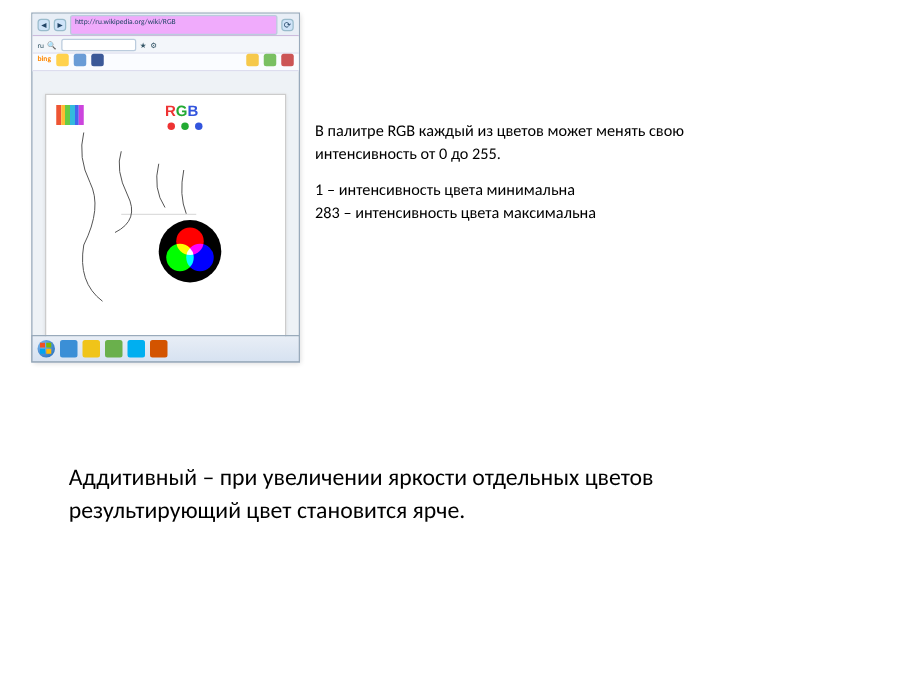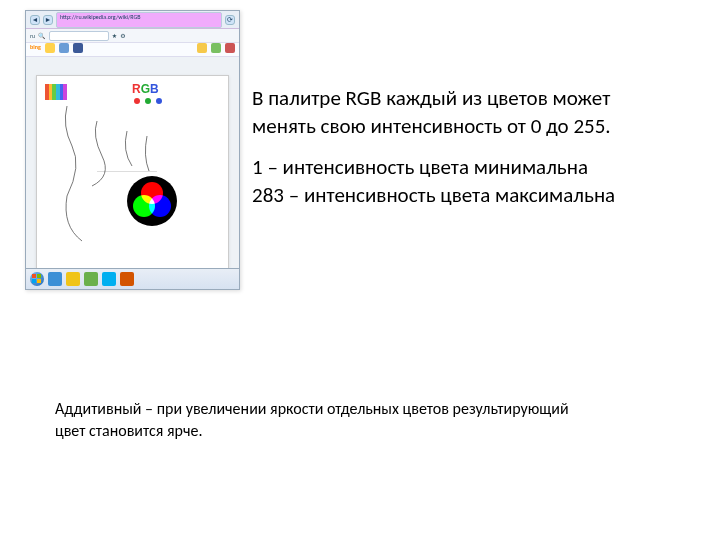--- a/index.html
+++ b/index.html
@@ -186,34 +186,33 @@
   .taskbar .start {
     background: radial-gradient(circle at 30% 30%, #7db9f0, #1b66b5);
   }
   .taskbar .tb-icon {
     width: 14px; height: 14px;
     border-radius: 2px;
   }
   .side-text {
     position: absolute;
     left: 252px;
-    top: 84px;
+    top: 97px;
     width: 370px;
-    font-size: 21px;
+    font-size: 13px;
     line-height: 1.35;
   }
   .side-text p { margin-bottom: 12px; }
   .bottom-text {
     position: absolute;
     left: 55px;
     top: 370px;
     width: 540px;
-    font-size: 16px;
+    font-size: 19px;
     line-height: 1.35;
-    margin-top: 28px;
   }
   svg.scribbles { position: absolute; inset: 0; width:100%; height:100%; pointer-events:none;}
 </style>
 </head>
 <body>
 
 <div class="browser-shot">
   <div class="addr-bar">
     <div class="nav-btn">◄</div>
     <div class="nav-btn">►</div>

